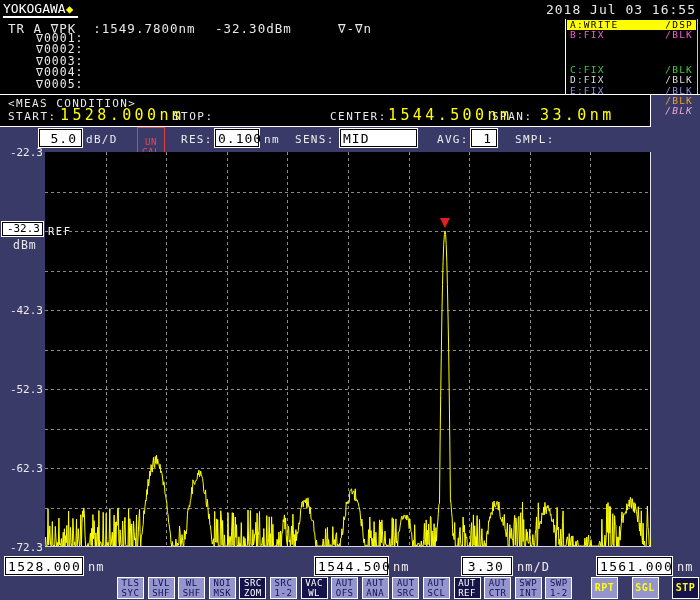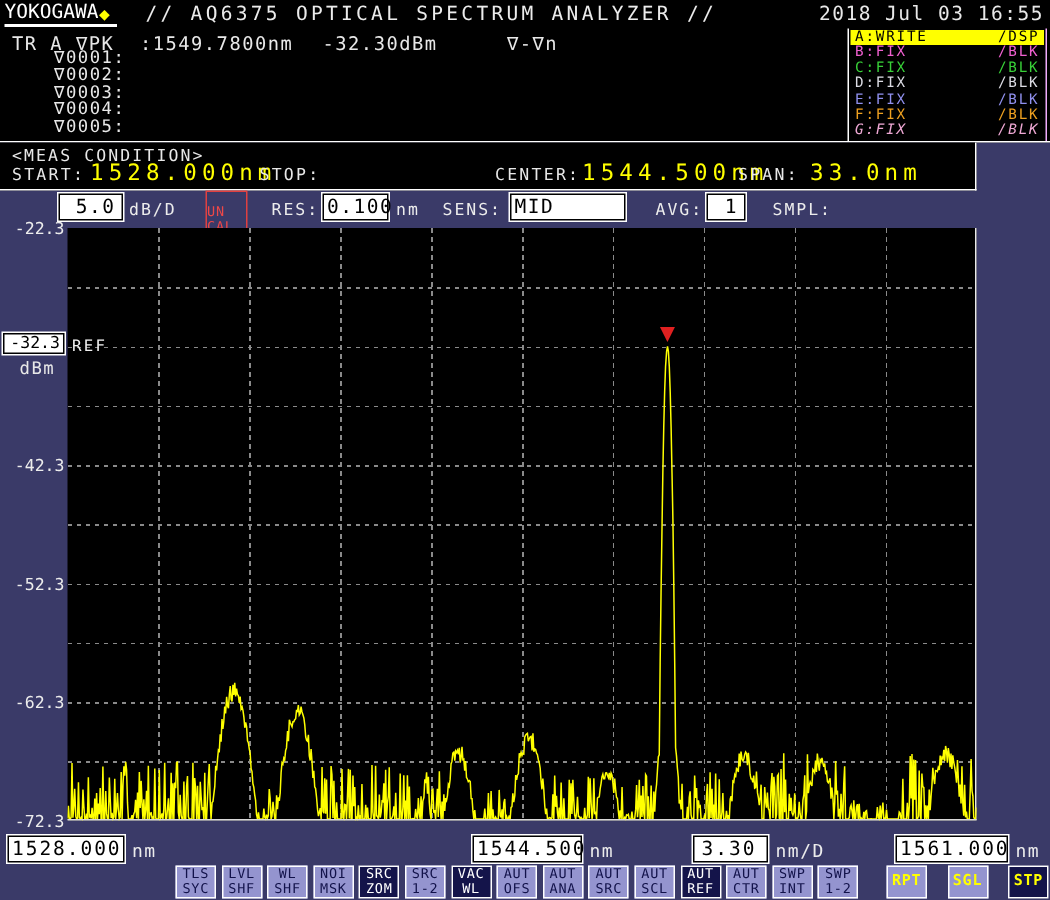--- a/index.html
+++ b/index.html
@@ -24,21 +24,21 @@
 
   
   #meas{left:0;top:95px;width:651px;height:32px;background:#000;border-right:1px solid #fff;border-bottom:1px solid #fff}
   #meas-title{left:8px;top:2px;font-size:11px;letter-spacing:1.4px}
   .meas-lbl{top:15px;font-size:11px;letter-spacing:1.5px;color:#e8e8e8}
   .meas-val{top:11px;font-size:15px;letter-spacing:3.4px;color:#ffff00;white-space:pre}
 
   
   .sbox{position:absolute;top:129px;height:18px;background:#fff;color:#000;border:1px solid #000;box-shadow:0 0 0 1px #fff;font-size:13px;letter-spacing:1px;text-align:right;padding:1px 4px 0 2px;white-space:nowrap}
   .slbl{top:133px;font-size:11px;letter-spacing:1.3px;color:#ececec}
-  #uncal{left:137px;top:127px;width:28px;height:38px;border:1px solid #e04040;color:#ee4848;font-size:9px;line-height:10px;text-align:left;letter-spacing:.5px;padding-top:9px}
+  #uncal{left:137px;top:127px;width:28px;height:38px;border:1px solid #e04040;color:#ee4848;font-size:9px;line-height:10px;text-align:center;letter-spacing:.5px;padding-top:9px}
 
   
   #plot{left:45px;top:152px;width:606px;height:395px;background:#000;border-right:1px solid #e8e8e8;border-bottom:1px solid #dcdcdc}
   #ref-label{left:48px;top:225px;font-size:10.5px;letter-spacing:1.5px;color:#f0f0f0}
 
   
   .ylab{left:2px;width:41px;text-align:right;font-size:11px;letter-spacing:0;color:#ececec}
   #refbox{left:2px;top:222px;width:41px;height:14px;background:#fff;color:#000;border:1px solid #000;box-shadow:0 0 0 1px #fff;font-size:11px;line-height:12px;text-align:right;padding-right:2px}
   #dbm-unit{left:13px;top:238px;font-size:11.5px;letter-spacing:1px}
 
@@ -55,21 +55,20 @@
   .btn.single{line-height:18px;font-size:10px;font-weight:bold}
 </style>
 </head>
 <body>
 
 <div id="screen">
 
   <div id="header" class="abs">
     <span id="logo" class="abs">YOKOGAWA</span>
     <span id="logo-diamond" class="abs">◆</span>
-    <span id="title" class="abs">// AQ6375 OPTICAL SPECTRUM ANALYZER //</span>
     <span id="datetime" class="abs">2018 Jul 03 16:55</span>
   </div>
 
   <div id="upper" class="abs">
     <span class="abs mrow" style="left:8px">TR A ∇PK  :1549.7800nm</span>
     <span class="abs mrow" style="left:215px">-32.30dBm</span>
     <span class="abs mrow" style="left:338px">∇-∇n</span>
     <div id="marker-list" class="abs">
         <div>∇0001:</div>
         <div>∇0002:</div>
@@ -80,21 +79,21 @@
     <div id="legend" class="abs">
         <div id="legend-rows">
           <div class="lg-row" style="color: rgb(0, 0, 0); background: rgb(255, 255, 0);">
             <span>A:WRITE</span>
             <span>/DSP</span>
           </div>
           <div class="lg-row" style="color: rgb(240, 96, 208);">
             <span>B:FIX</span>
             <span>/BLK</span>
           </div>
-          <div class="lg-row" style="color: rgb(56, 208, 56);">
+          <div class="lg-row" style="color: rgb(56, 208, 56); margin-top: 24px;">
             <span>C:FIX</span>
             <span>/BLK</span>
           </div>
           <div class="lg-row" style="color: rgb(220, 220, 228);">
             <span>D:FIX</span>
             <span>/BLK</span>
           </div>
           <div class="lg-row" style="color: rgb(144, 144, 238);">
             <span>E:FIX</span>
             <span>/BLK</span>

